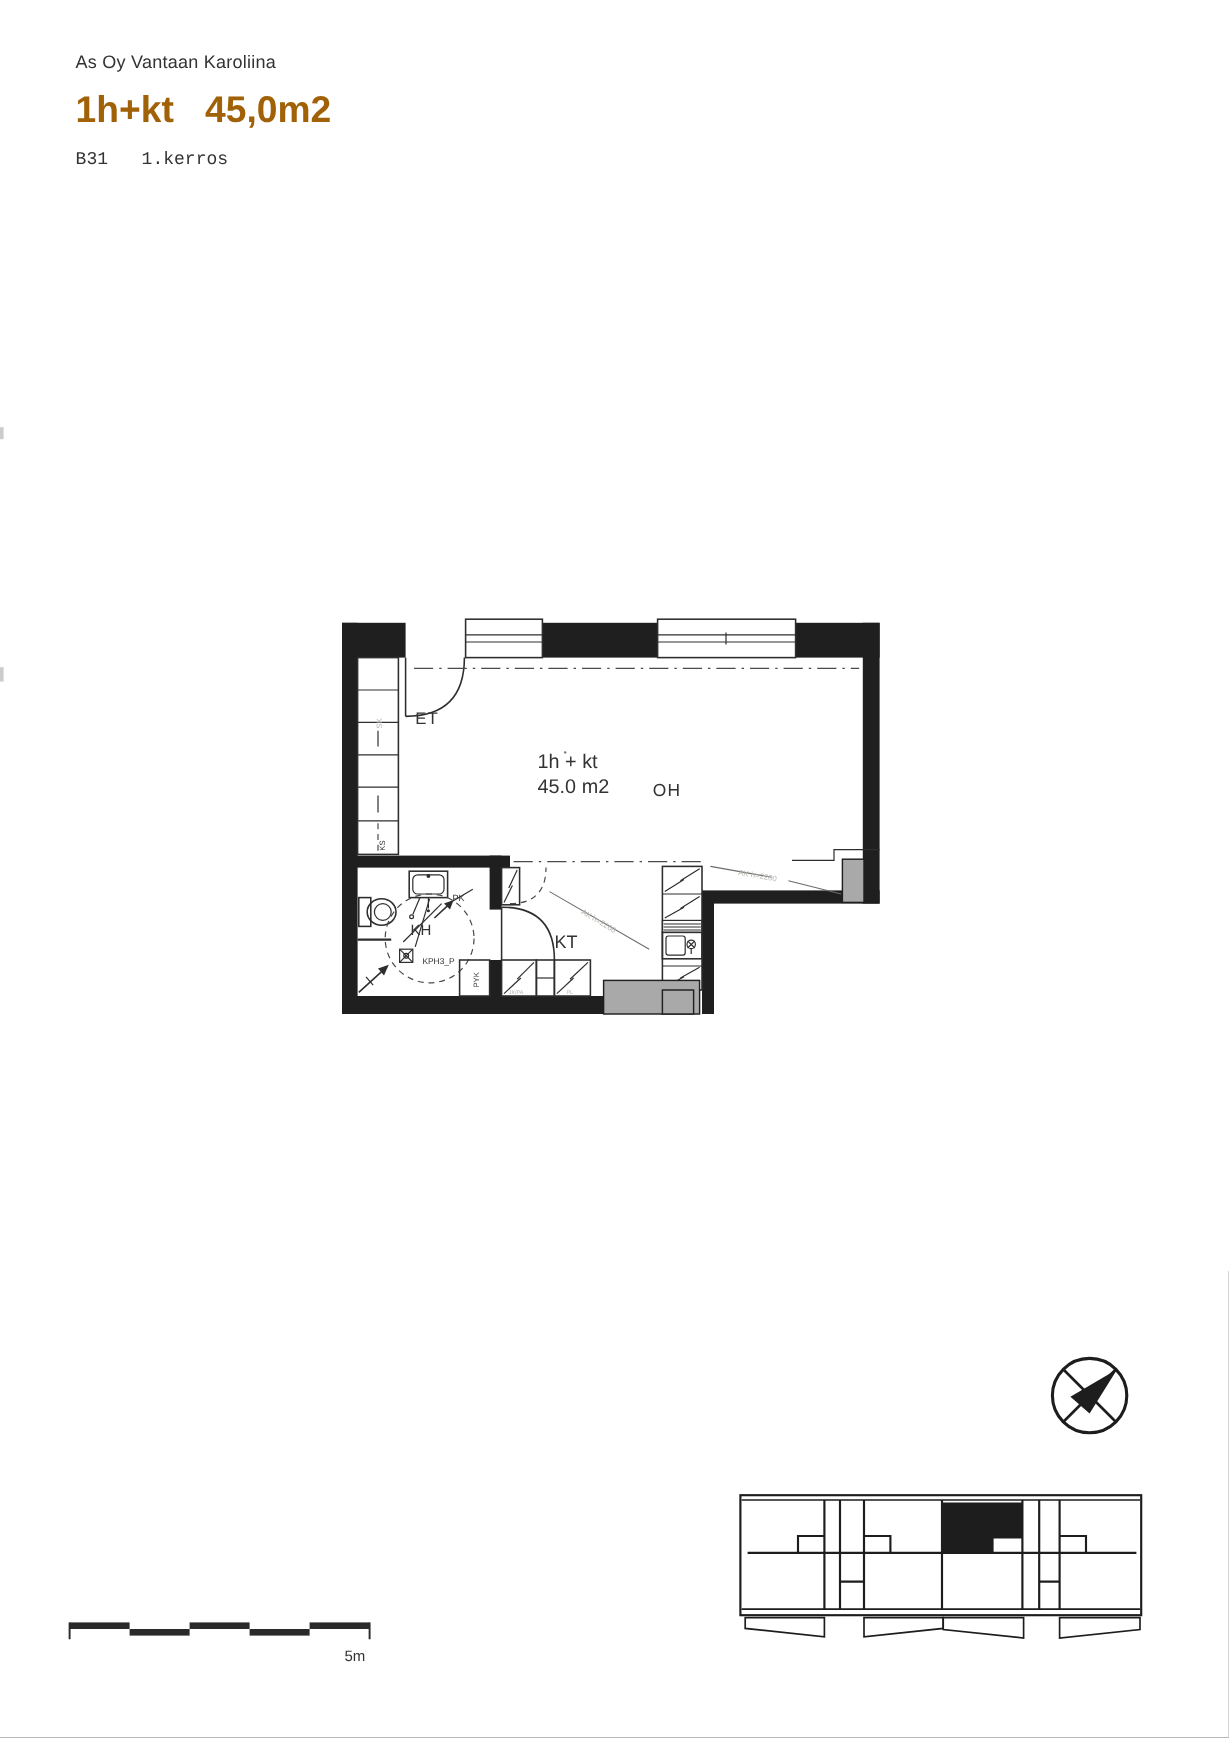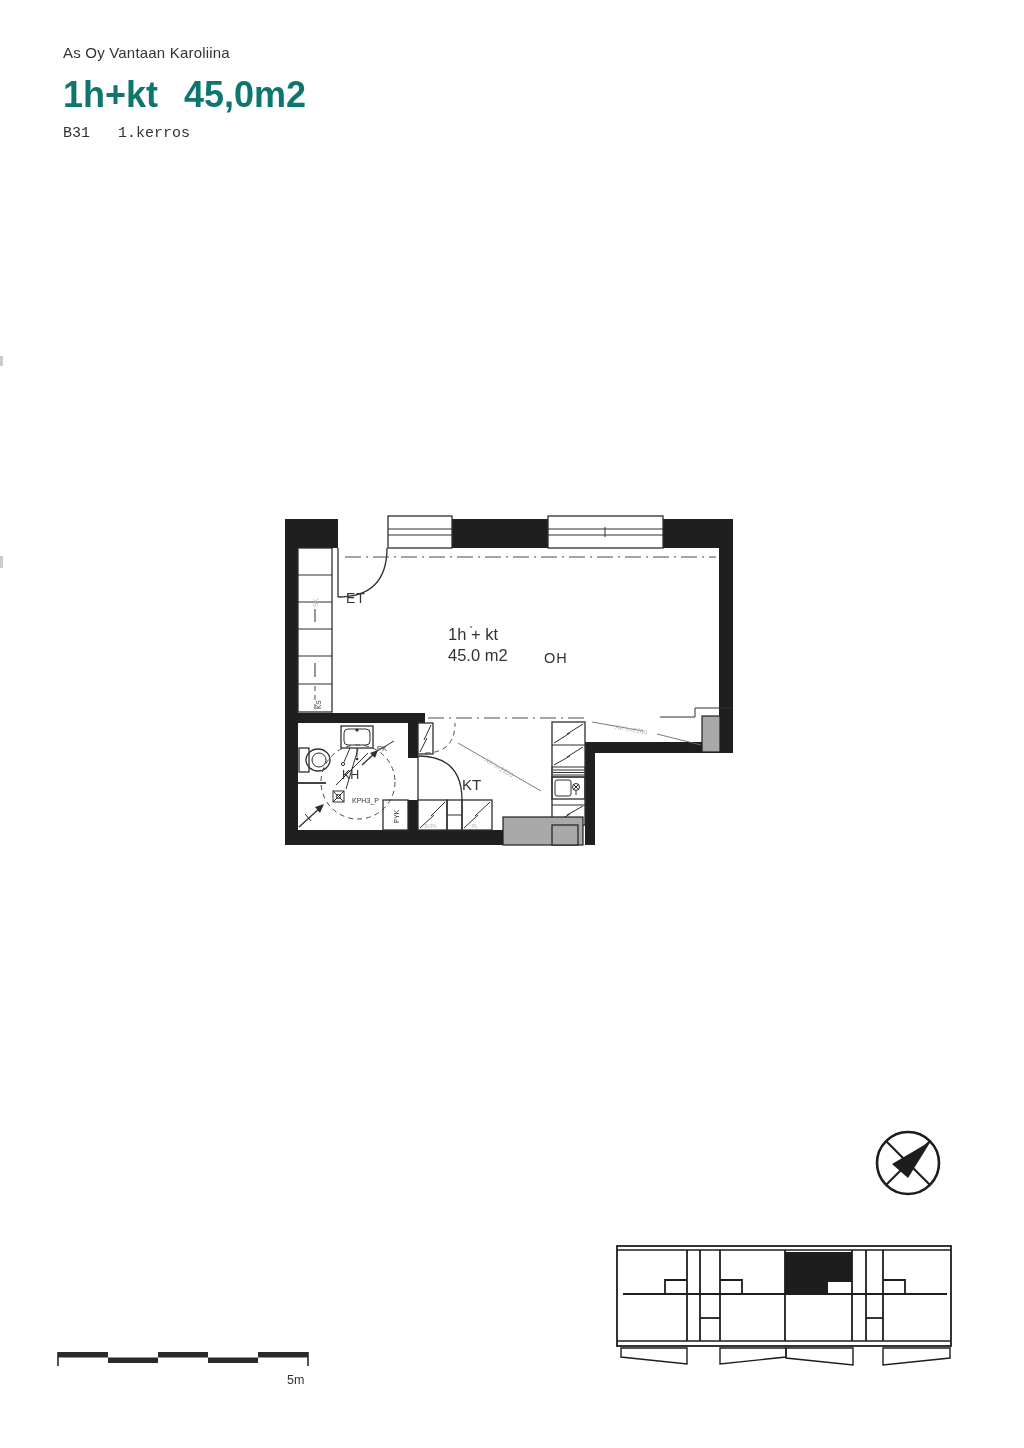--- a/index.html
+++ b/index.html
@@ -6,21 +6,21 @@
     --wall:#1f1f1f; --line:#2e2e2e; --gray:#a9a9a9; --faint:#b9b6ae; --text:#333333; --paper:#ffffff;
   }
   html,body{margin:0;padding:0;background:#888;}
   #page{
     position:relative; width:1024px; height:1448px; background:var(--paper);
     margin:0 auto; overflow:hidden;
     font-family:"Liberation Sans", sans-serif;
   }
   .hdr{position:absolute; left:63px; color:var(--text);text-align:right;}
   #project-name{top:44px; font-size:15px; letter-spacing:.2px;}
-  #title-line{top:74px; font-size:36px; font-weight:bold; color:#0f766e;}
+  #title-line{top:74px; font-size:31px; font-weight:bold; color:#a16207;}
   #title-line .gap{display:inline-block; width:26px;}
   #unit-line{top:125px; font-size:15px;font-family:Liberation Mono, monospace;}
   #unit-line .gap{display:inline-block; width:28px;}
   svg{position:absolute; left:0; top:0;}
   svg text{font-family:"Liberation Sans", sans-serif; fill:var(--text);}
   .wall{fill:var(--wall); stroke:none;}
   .ln{fill:none; stroke:var(--line); stroke-width:1.3;}
   .lnthin{fill:none; stroke:var(--line); stroke-width:1;}
   .lnthk{fill:none; stroke:var(--line); stroke-width:1.8;}
   .dash{fill:none; stroke:#4a4a4a; stroke-width:1.1; stroke-dasharray:16 5 2 5;}

